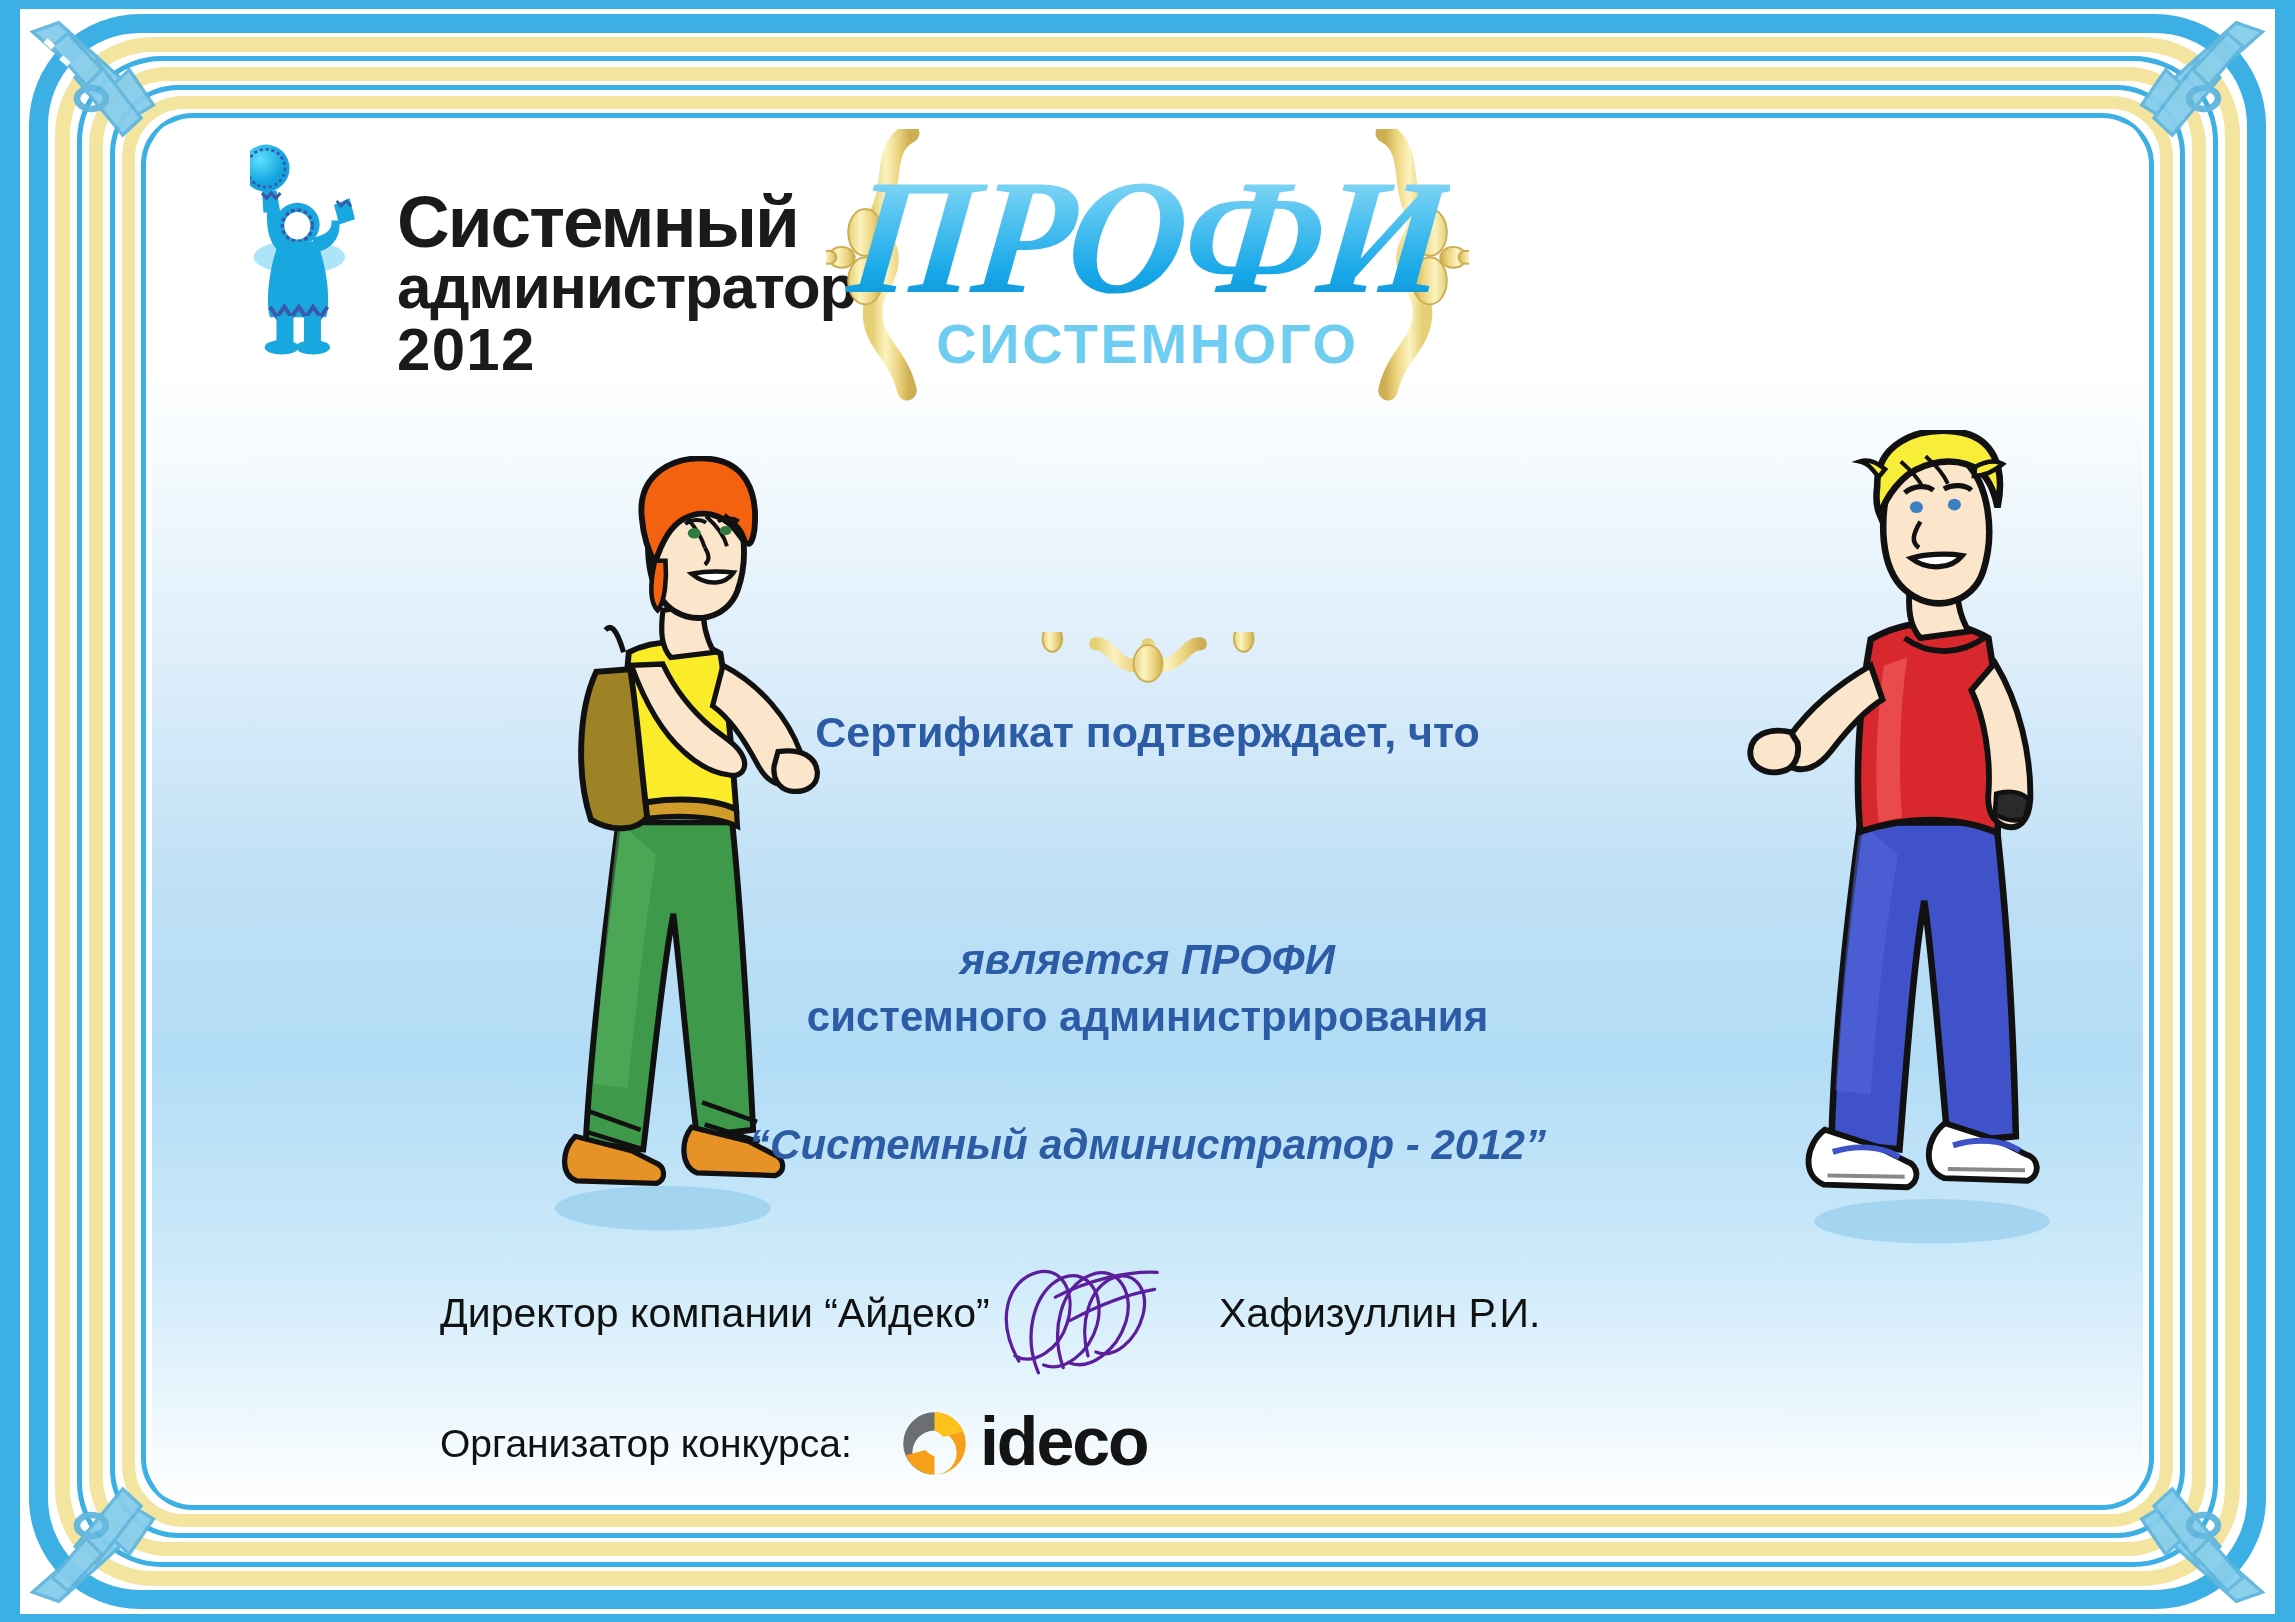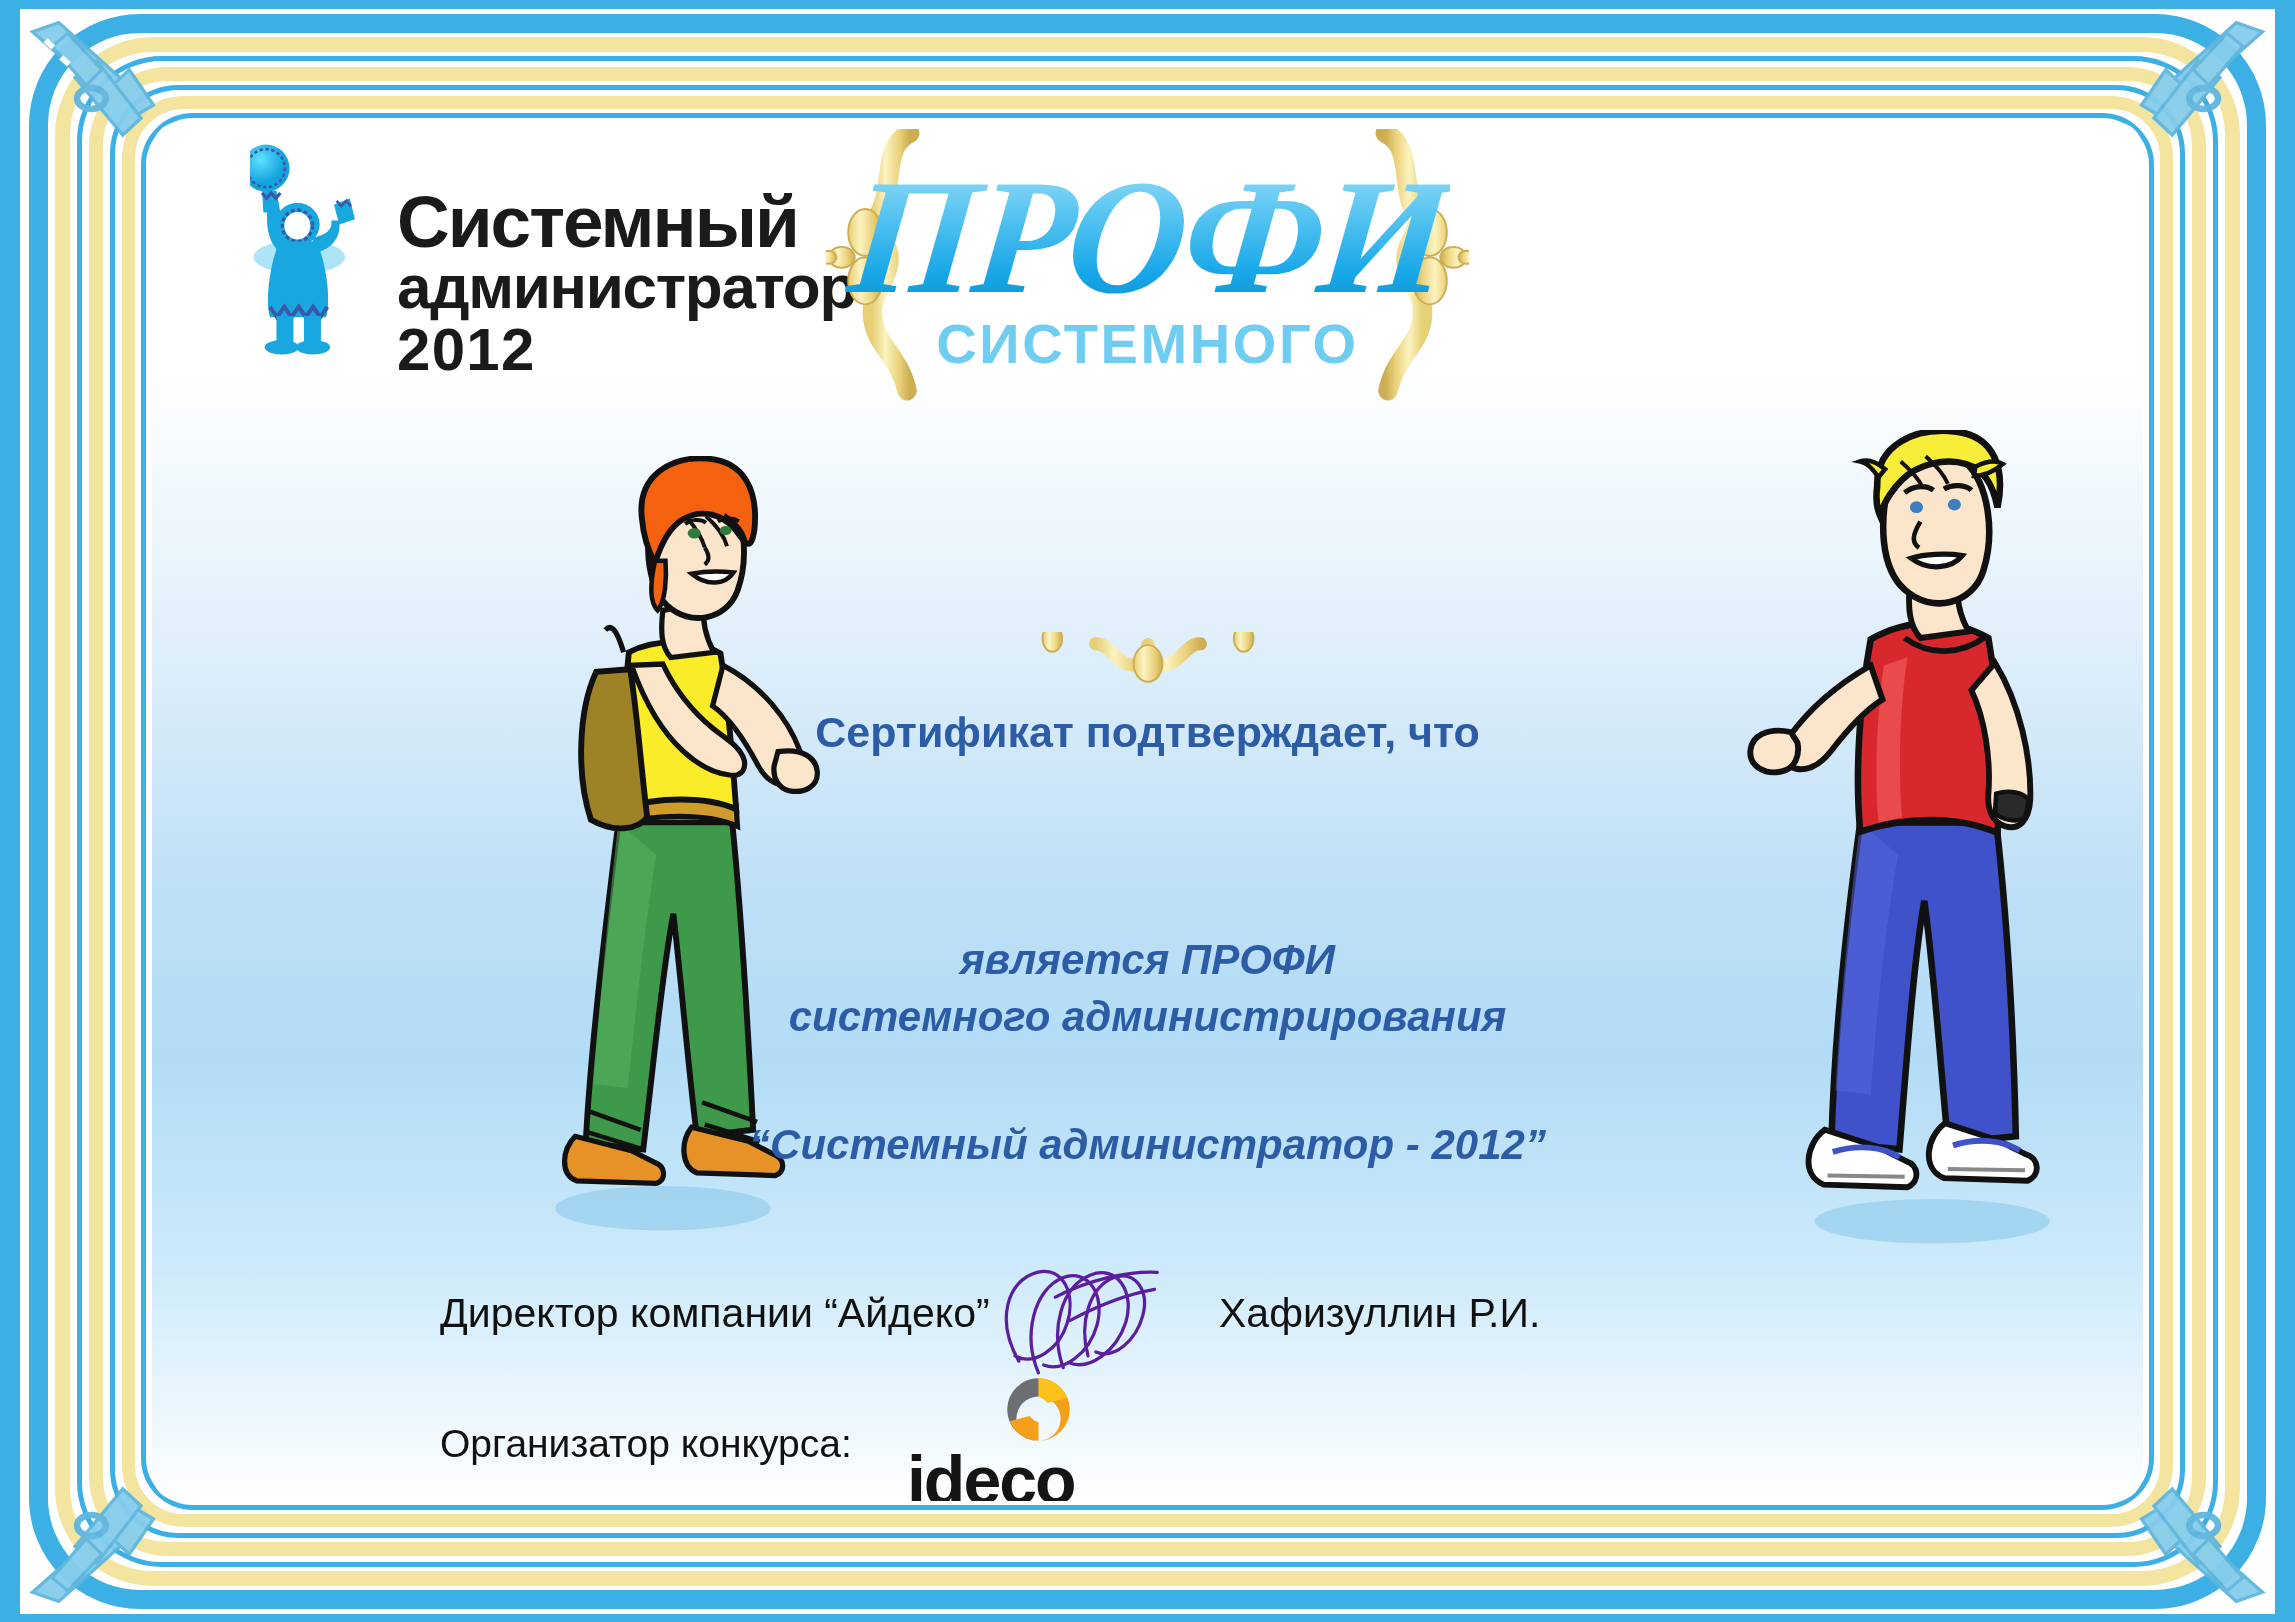--- a/index.html
+++ b/index.html
@@ -100,40 +100,40 @@
     box-shadow:0 4.6px 6.5px rgba(20,40,70,.20);
     display:flex;align-items:center;
   }
   .name-text{
     padding-left:72px;
     font:400 68px/1 "Liberation Sans",sans-serif;
     color:#111;white-space:nowrap;
   }
 
   .body1{top:817px;font-size:42px;font-style:italic;}
-  .body2{top:874px;font-size:42px;font-style:italic;}
+  .body2{top:874px;font-size:42px;}
   .body3{top:937px;font-size:42px;}
   .body4{top:1002px;font-size:42px;font-style:italic;}
 
   
   .sig-row{position:absolute;left:288px;top:1163px;width:1178px;height:72px;}
   .sig-label{
     position:absolute;left:0;top:7.9px;
     font:400 41px/1 "Liberation Sans",sans-serif;color:#111;white-space:nowrap;
   }
   .sig-mark{position:absolute;left:550px;top:-27.5px;width:183px;height:124px;}
   .sig-name{
     position:absolute;left:779px;top:7.9px;
     font:400 41px/1 "Liberation Sans",sans-serif;color:#111;white-space:nowrap;
   }
 
   
   .org-row{position:absolute;left:288px;top:1275px;height:92px;display:flex;align-items:center;}
   .org-label{font:400 39px/1 "Liberation Sans",sans-serif;color:#111;white-space:nowrap;}
-  .ideco-logo{display:flex;align-items:flex-end;margin-left:46px;flex-direction:column;}
+  .ideco-logo{display:flex;align-items:flex-start;margin-left:46px;}
   .ideco-mark{width:73px;height:73px;}
   .ideco-word{
     font:700 68px/1 "Liberation Sans",sans-serif;color:#141414;
     letter-spacing:-2px;margin-left:9.2px;
   }
 
   
   .char{position:absolute;}
   .char-girl{left:393px;top:334px;width:275px;height:785px;}
   .char-boy{left:1584px;top:308px;width:340px;height:824px;}

